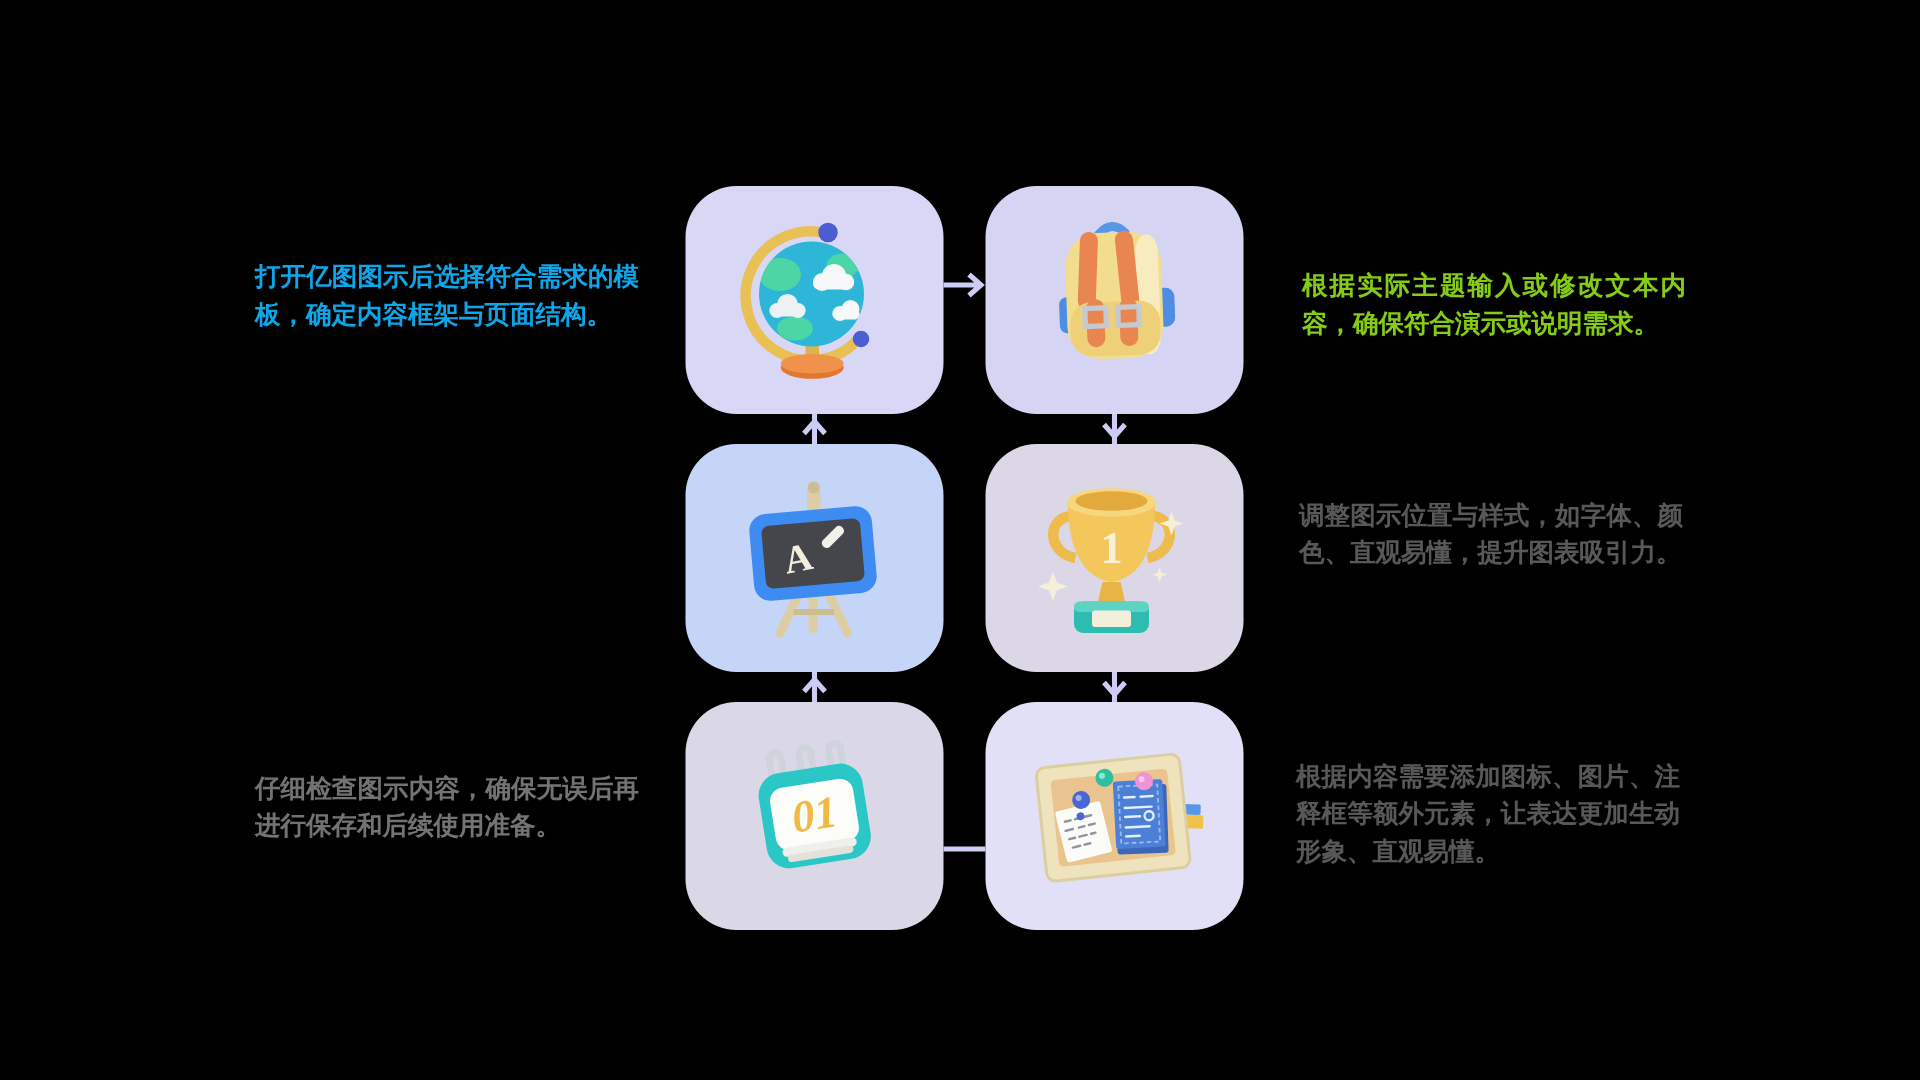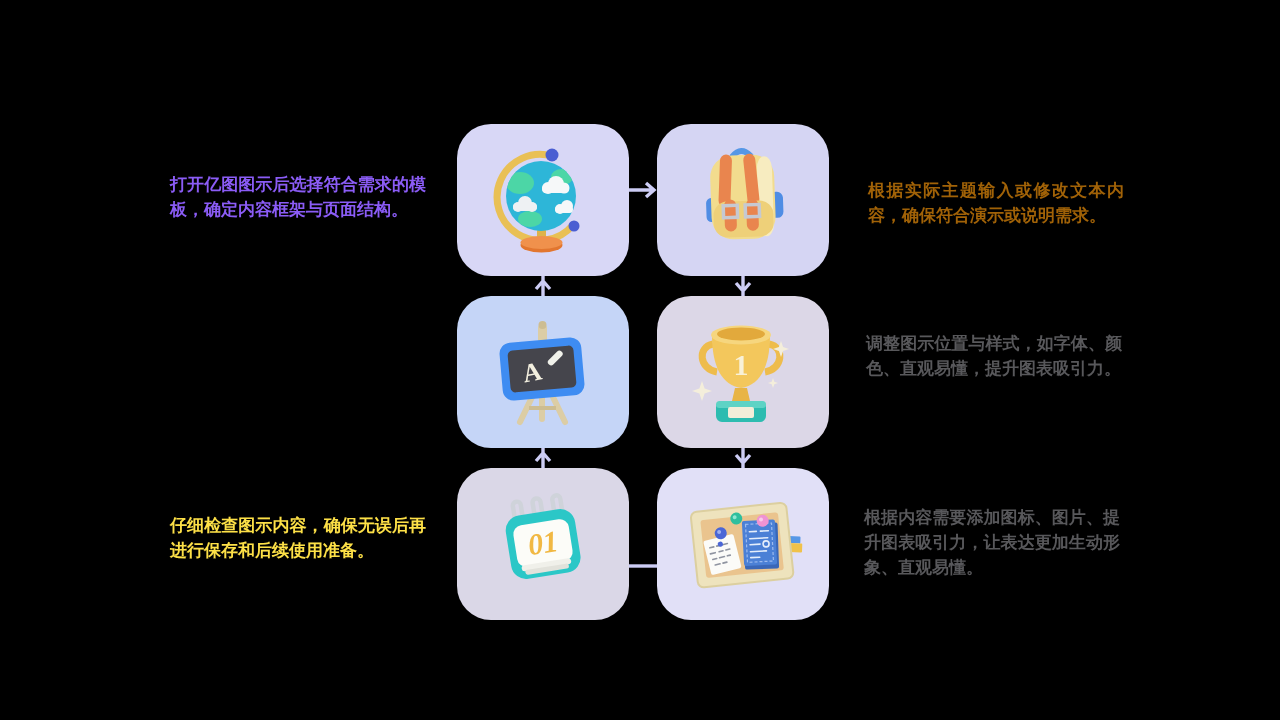--- a/index.html
+++ b/index.html
@@ -32,25 +32,25 @@
   .cn-4{left:629px;top:564px}
   .cn-5{left:533px;top:448px}
   .cn-6{left:533px;top:276px}
   .connectors path{stroke:currentColor;fill:none;stroke-width:3.4px}
 </style>
 </head>
 <body>
 
 <div class="canvas" style="background-color: rgb(0, 0, 0);">
 
-  <p class="txt t1" style="color: #8b5cf6;">打开亿图图示后选择符合需求的模板，确定内容框架与页面结构。</p>
-  <p class="txt t2" style="color: #a16207;">根据实际主题输入或修改文本内容，确保符合演示或说明需求。</p>
+  <p class="txt t1" style="color: #0ea5e9;">打开亿图图示后选择符合需求的模板，确定内容框架与页面结构。</p>
+  <p class="txt t2" style="color: #84cc16;">根据实际主题输入或修改文本内容，确保符合演示或说明需求。</p>
   <p class="txt t4" style="color: rgb(88, 88, 91);">调整图示位置与样式，如字体、颜色、直观易懂，提升图表吸引力。</p>
-  <p class="txt t5" style="color: #fde047;">仔细检查图示内容，确保无误后再进行保存和后续使用准备。</p>
-  <p class="txt t6" style="color: rgb(88, 88, 91);">根据内容需要添加图标、图片、提升图表吸引力，让表达更加生动形象、直观易懂。</p>
+  <p class="txt t5" style="color: #737373;">仔细检查图示内容，确保无误后再进行保存和后续使用准备。</p>
+  <p class="txt t6" style="color: rgb(88, 88, 91);">根据内容需要添加图标、图片、注释框等额外元素，让表达更加生动形象、直观易懂。</p>
 
   <div class="card r1 c1" style="background-color: rgb(216, 215, 246);">
     <svg width="122" height="122" viewBox="0 0 122 122">
       <clipPath id="gclip">
           <circle cx="59" cy="57" r="35"></circle>
         </clipPath>
       <path d="M70 17 A43 43 0 1 0 91 86" fill="none" stroke="#e9c055" stroke-width="7" stroke-linecap="round"></path>
       <circle cx="70" cy="16" r="6.5" fill="#4a5ed2"></circle>
       <circle cx="92" cy="87" r="5.5" fill="#4a5ed2"></circle>
       <rect x="55" y="90" width="9" height="14" rx="2" fill="#deb34b"></rect>

